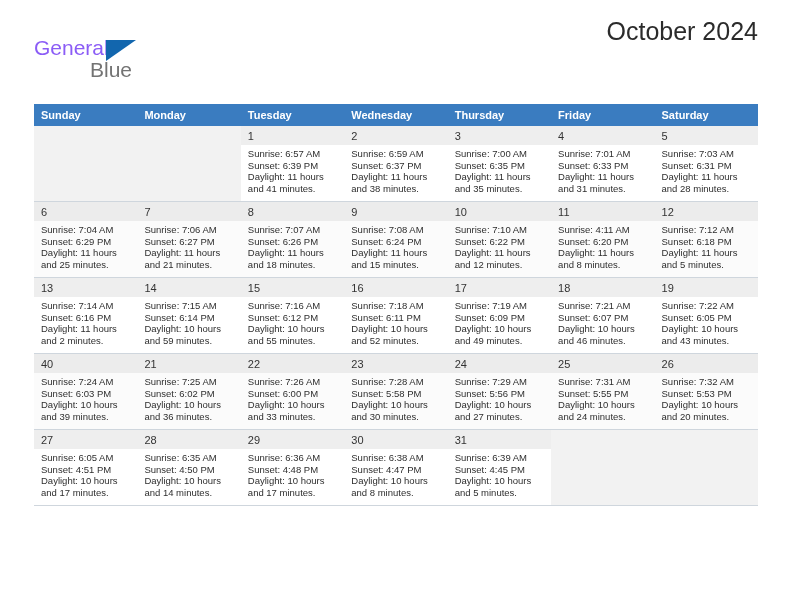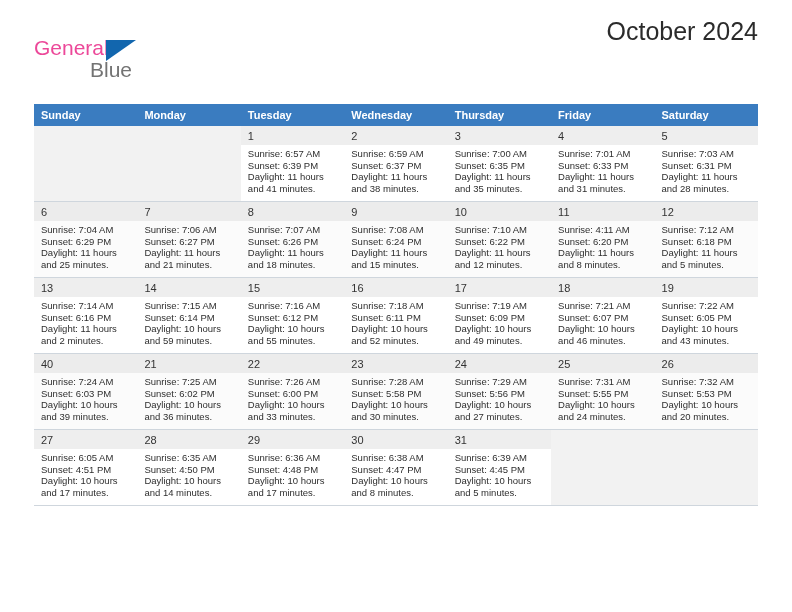--- a/index.html
+++ b/index.html
@@ -34,21 +34,21 @@
     left: 34px;
     top: 36px;
     width: 180px;
     height: 52px;
   }
   .logo-general {
     position: absolute;
     left: 0;
     top: 0;
     font-size: 21px;
-    color: #ec4899;
+    color: #8b5cf6;
     letter-spacing: 0px;
     font-family: "Liberation Sans", sans-serif;
   }
   .logo-triangle {
     position: absolute;
     left: 72px;
     top: 4px;
     width: 0;
     height: 0;
     border-left: 30px solid #1266ae;

